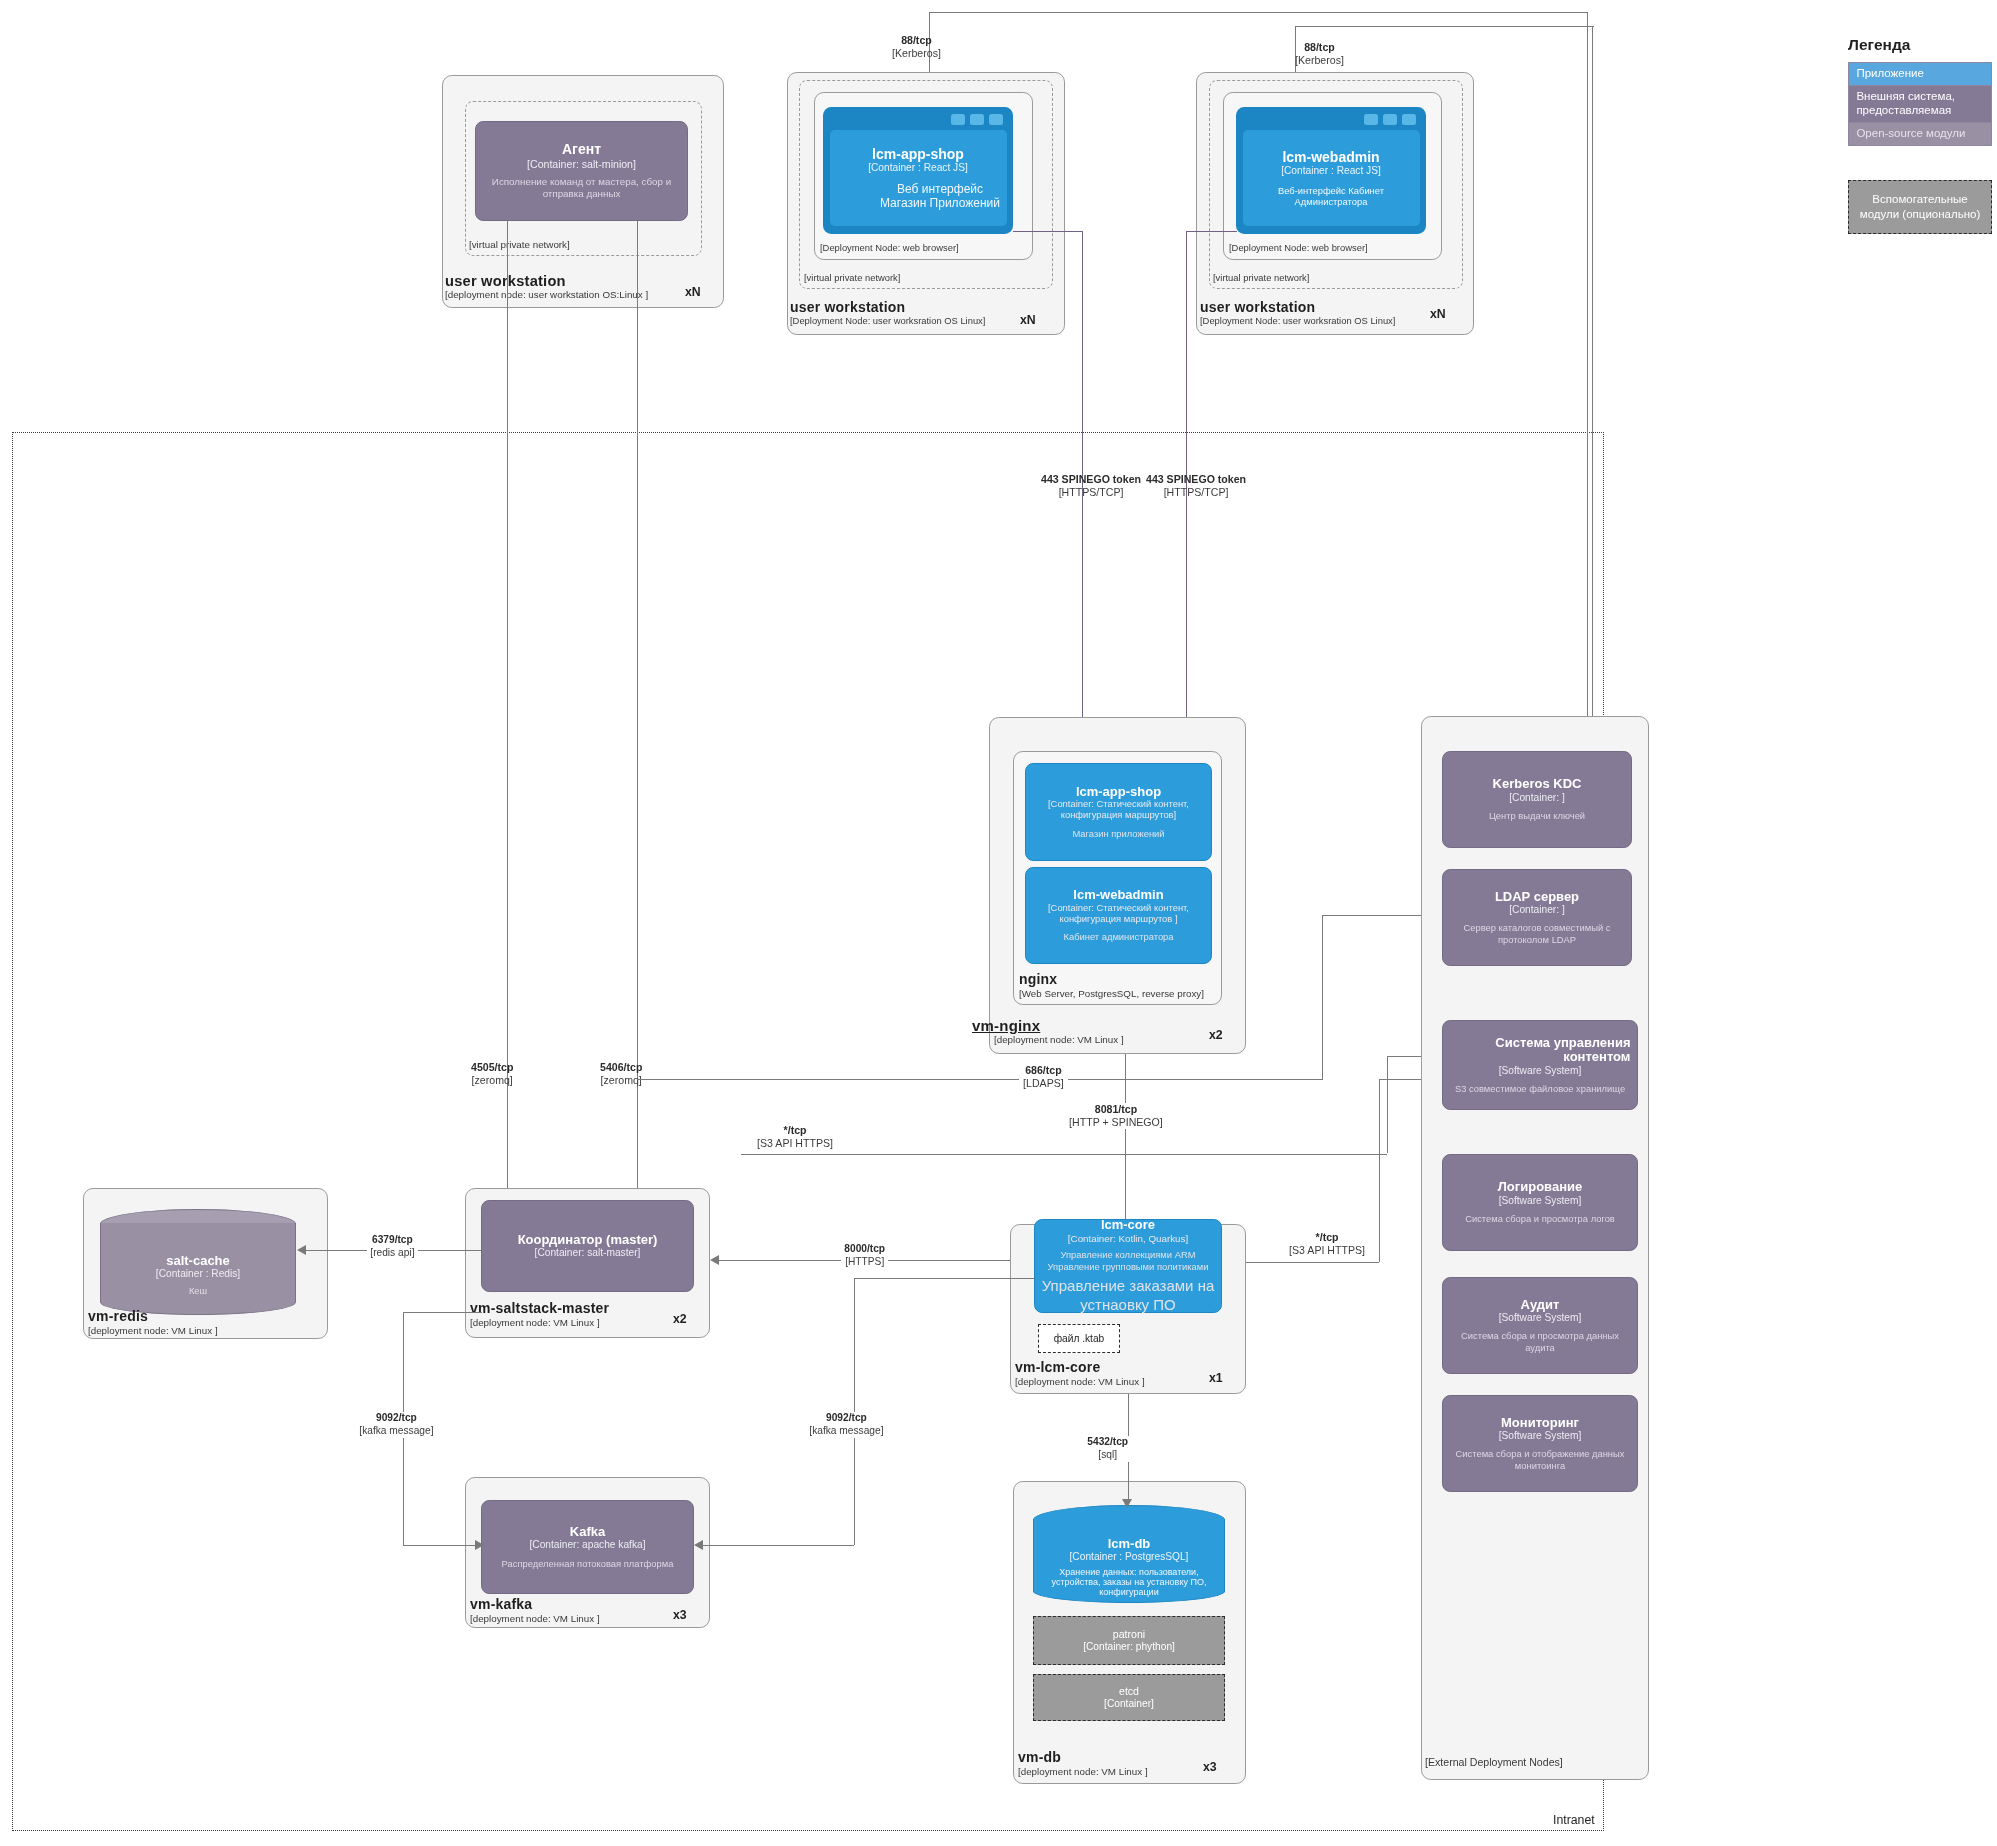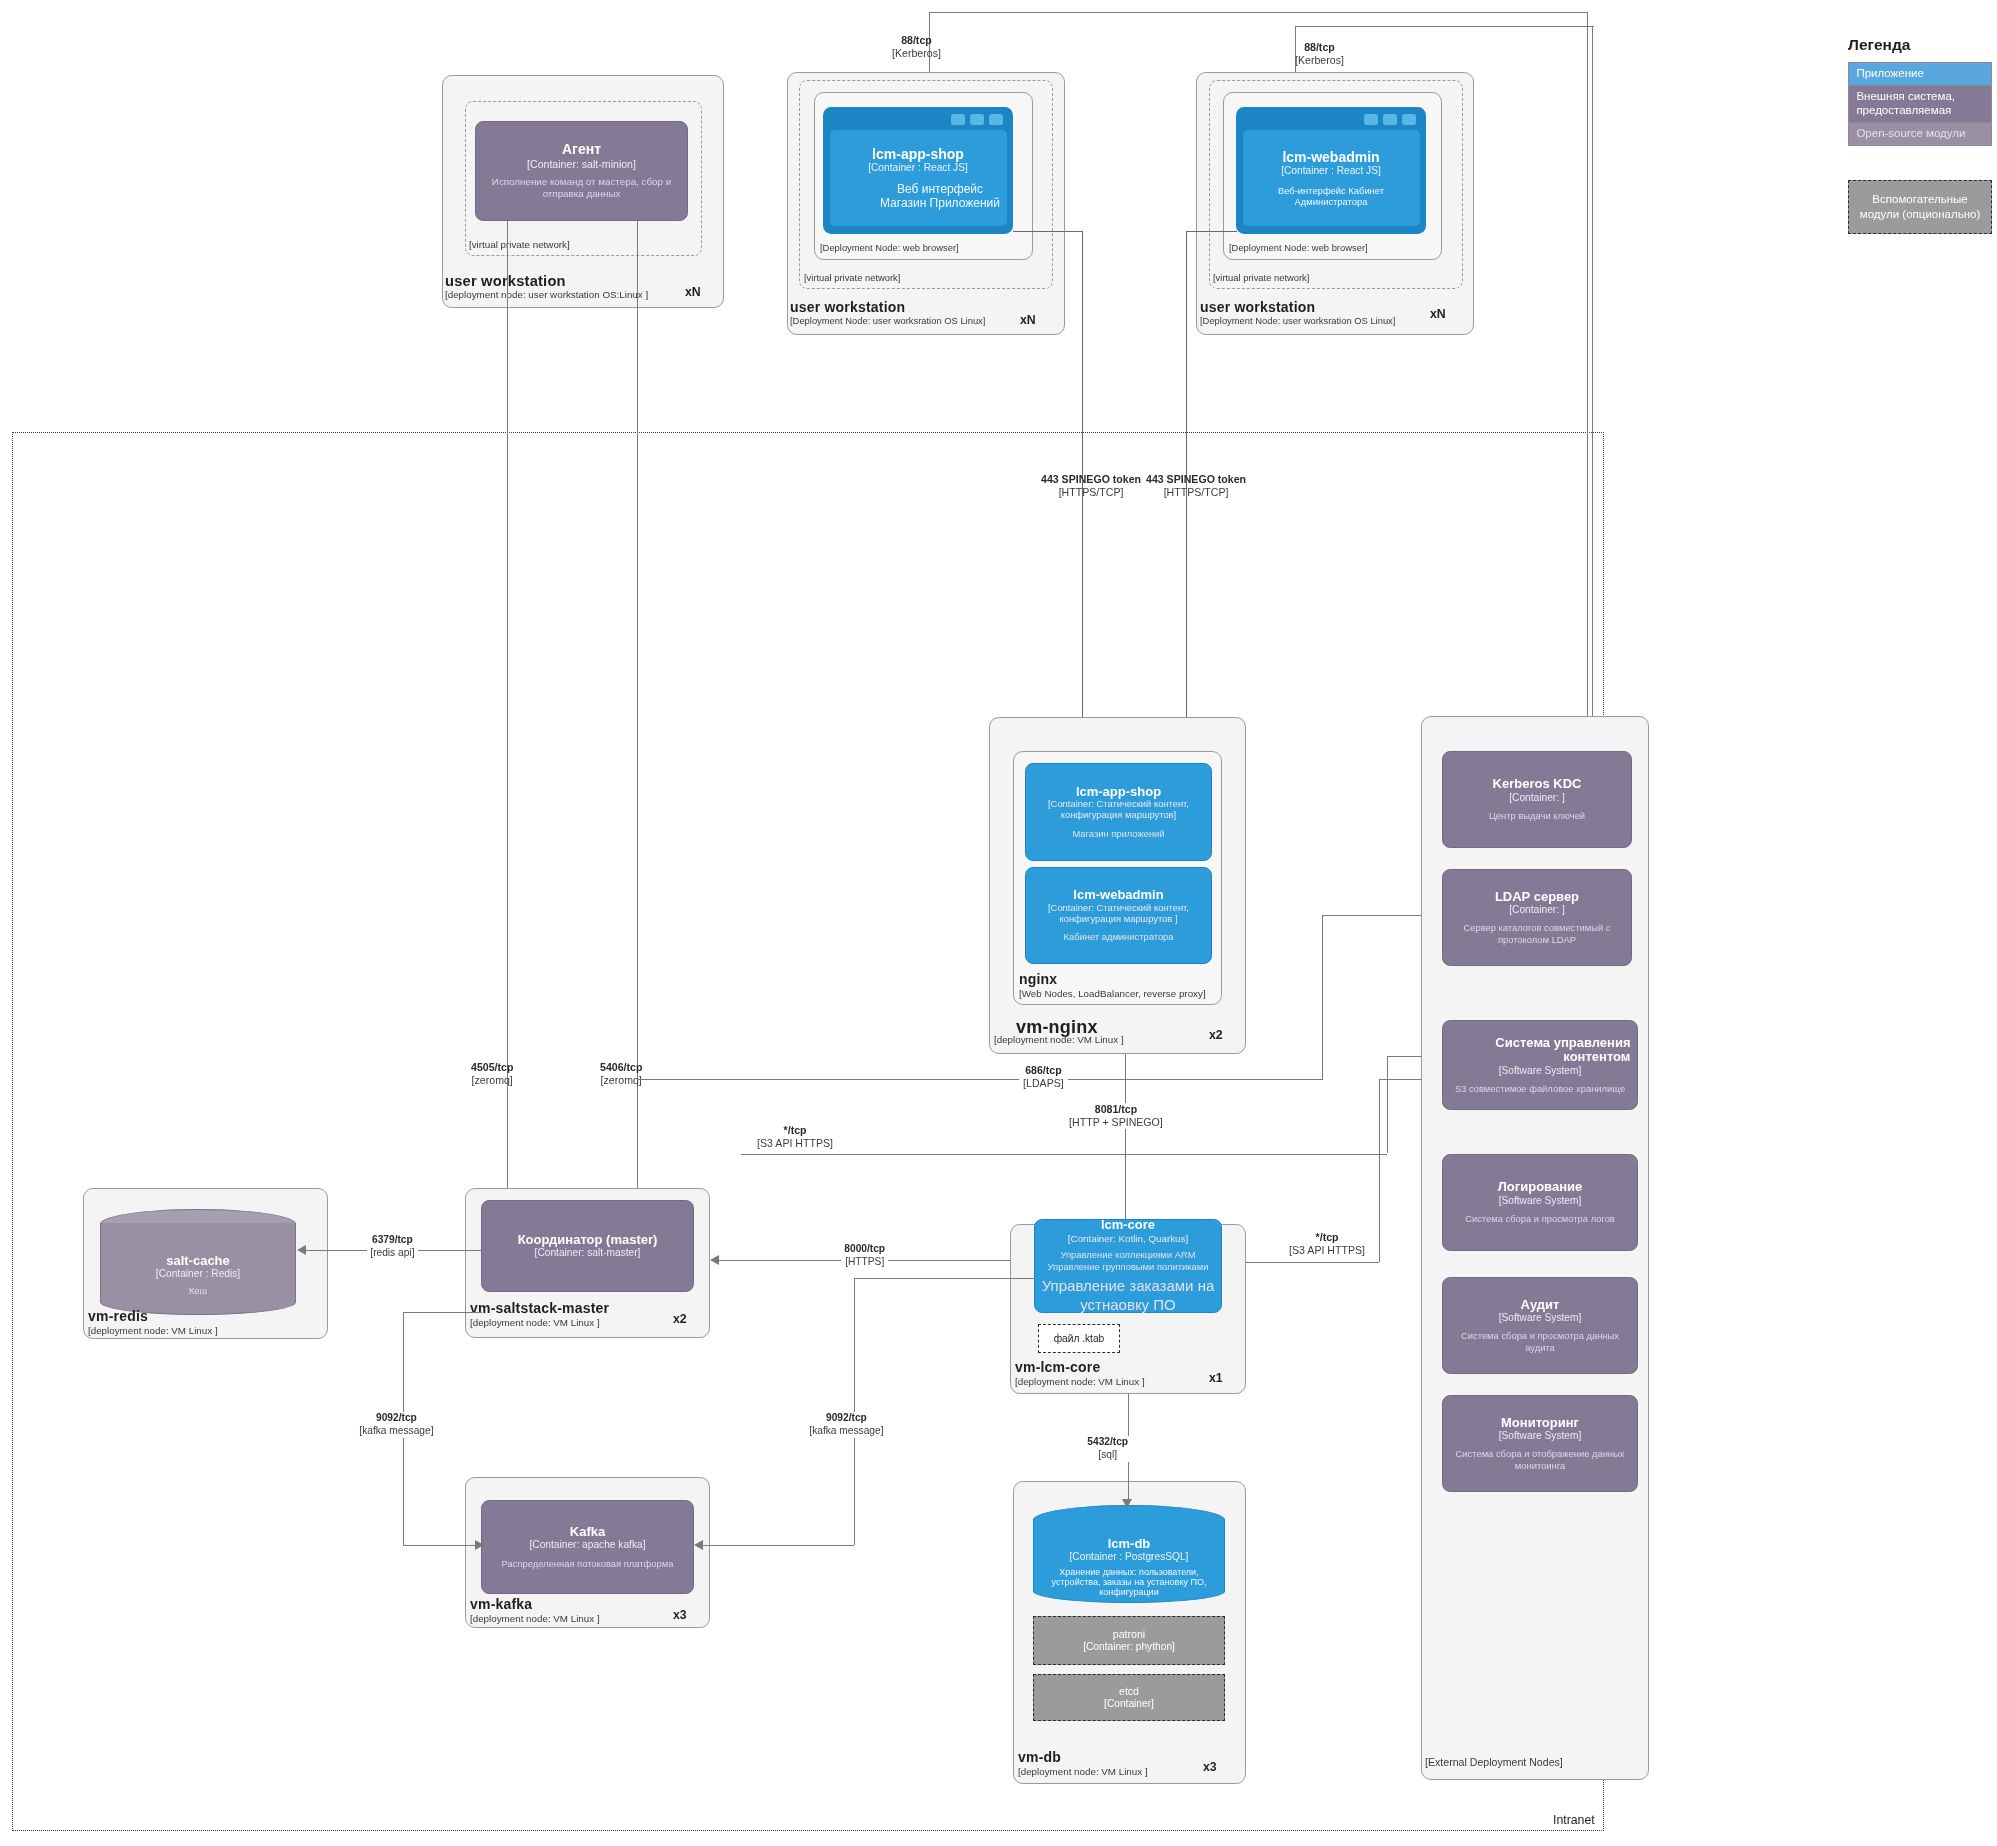--- a/index.html
+++ b/index.html
@@ -189,22 +189,22 @@
     <div class="nm" style="font-size:13px;">lcm-app-shop</div>
     <div class="tp" style="font-size:9.4px;">[Container: Статический контент, конфигурация маршрутов]</div>
     <div class="ds" style="font-size:9.4px;">Магазин приложений</div>
   </div>
   <div class="box blue" style="left:1025px;top:867px;width:187px;height:97px;">
     <div class="nm" style="font-size:13px;">lcm-webadmin</div>
     <div class="tp" style="font-size:9.4px;">[Container: Статический контент, конфигурация маршрутов ]</div>
     <div class="ds" style="font-size:9.4px;">Кабинет администратора</div>
   </div>
   <div class="dnode-title" style="left:1019px;top:971px;font-size:14px;">nginx</div>
-  <div class="dnode-sub" style="left:1019px;top:988px;font-size:9.8px;">[Web Nodes, LoadBalancer, reverse proxy]</div>
-  <div class="dnode-title" style="left:1016px;top:1017px;font-size:18px;">vm-nginx</div>
+  <div class="dnode-sub" style="left:1019px;top:988px;font-size:9.8px;">[Web Server, PostgresSQL, reverse proxy]</div>
+  <div class="dnode-title" style="left:972px;top:1017px;font-size:15px;text-decoration:underline;">vm-nginx</div>
   <div class="dnode-sub" style="left:994px;top:1034px;font-size:9.8px;">[deployment node: VM Linux ]</div>
   <div class="dnode-mult" style="left:1209px;top:1028px;font-size:12.3px;">x2</div>
 
   <div class="ln lnh" style="left:637px;top:1079px;width:686px;"></div>
   <div class="ln lnv" style="left:1322px;top:915px;height:164px;"></div>
   <div class="ln lnh" style="left:1322px;top:915px;width:111px;"></div>
   <div class="arw r" style="left:1432px;top:910px;"></div>
   <div class="elab" style="left:1019px;top:1064px;font-size:10.6px;background:#fff;padding:0 4.1px;">
     <b>686/tcp</b>
     <span>[LDAPS]</span>

